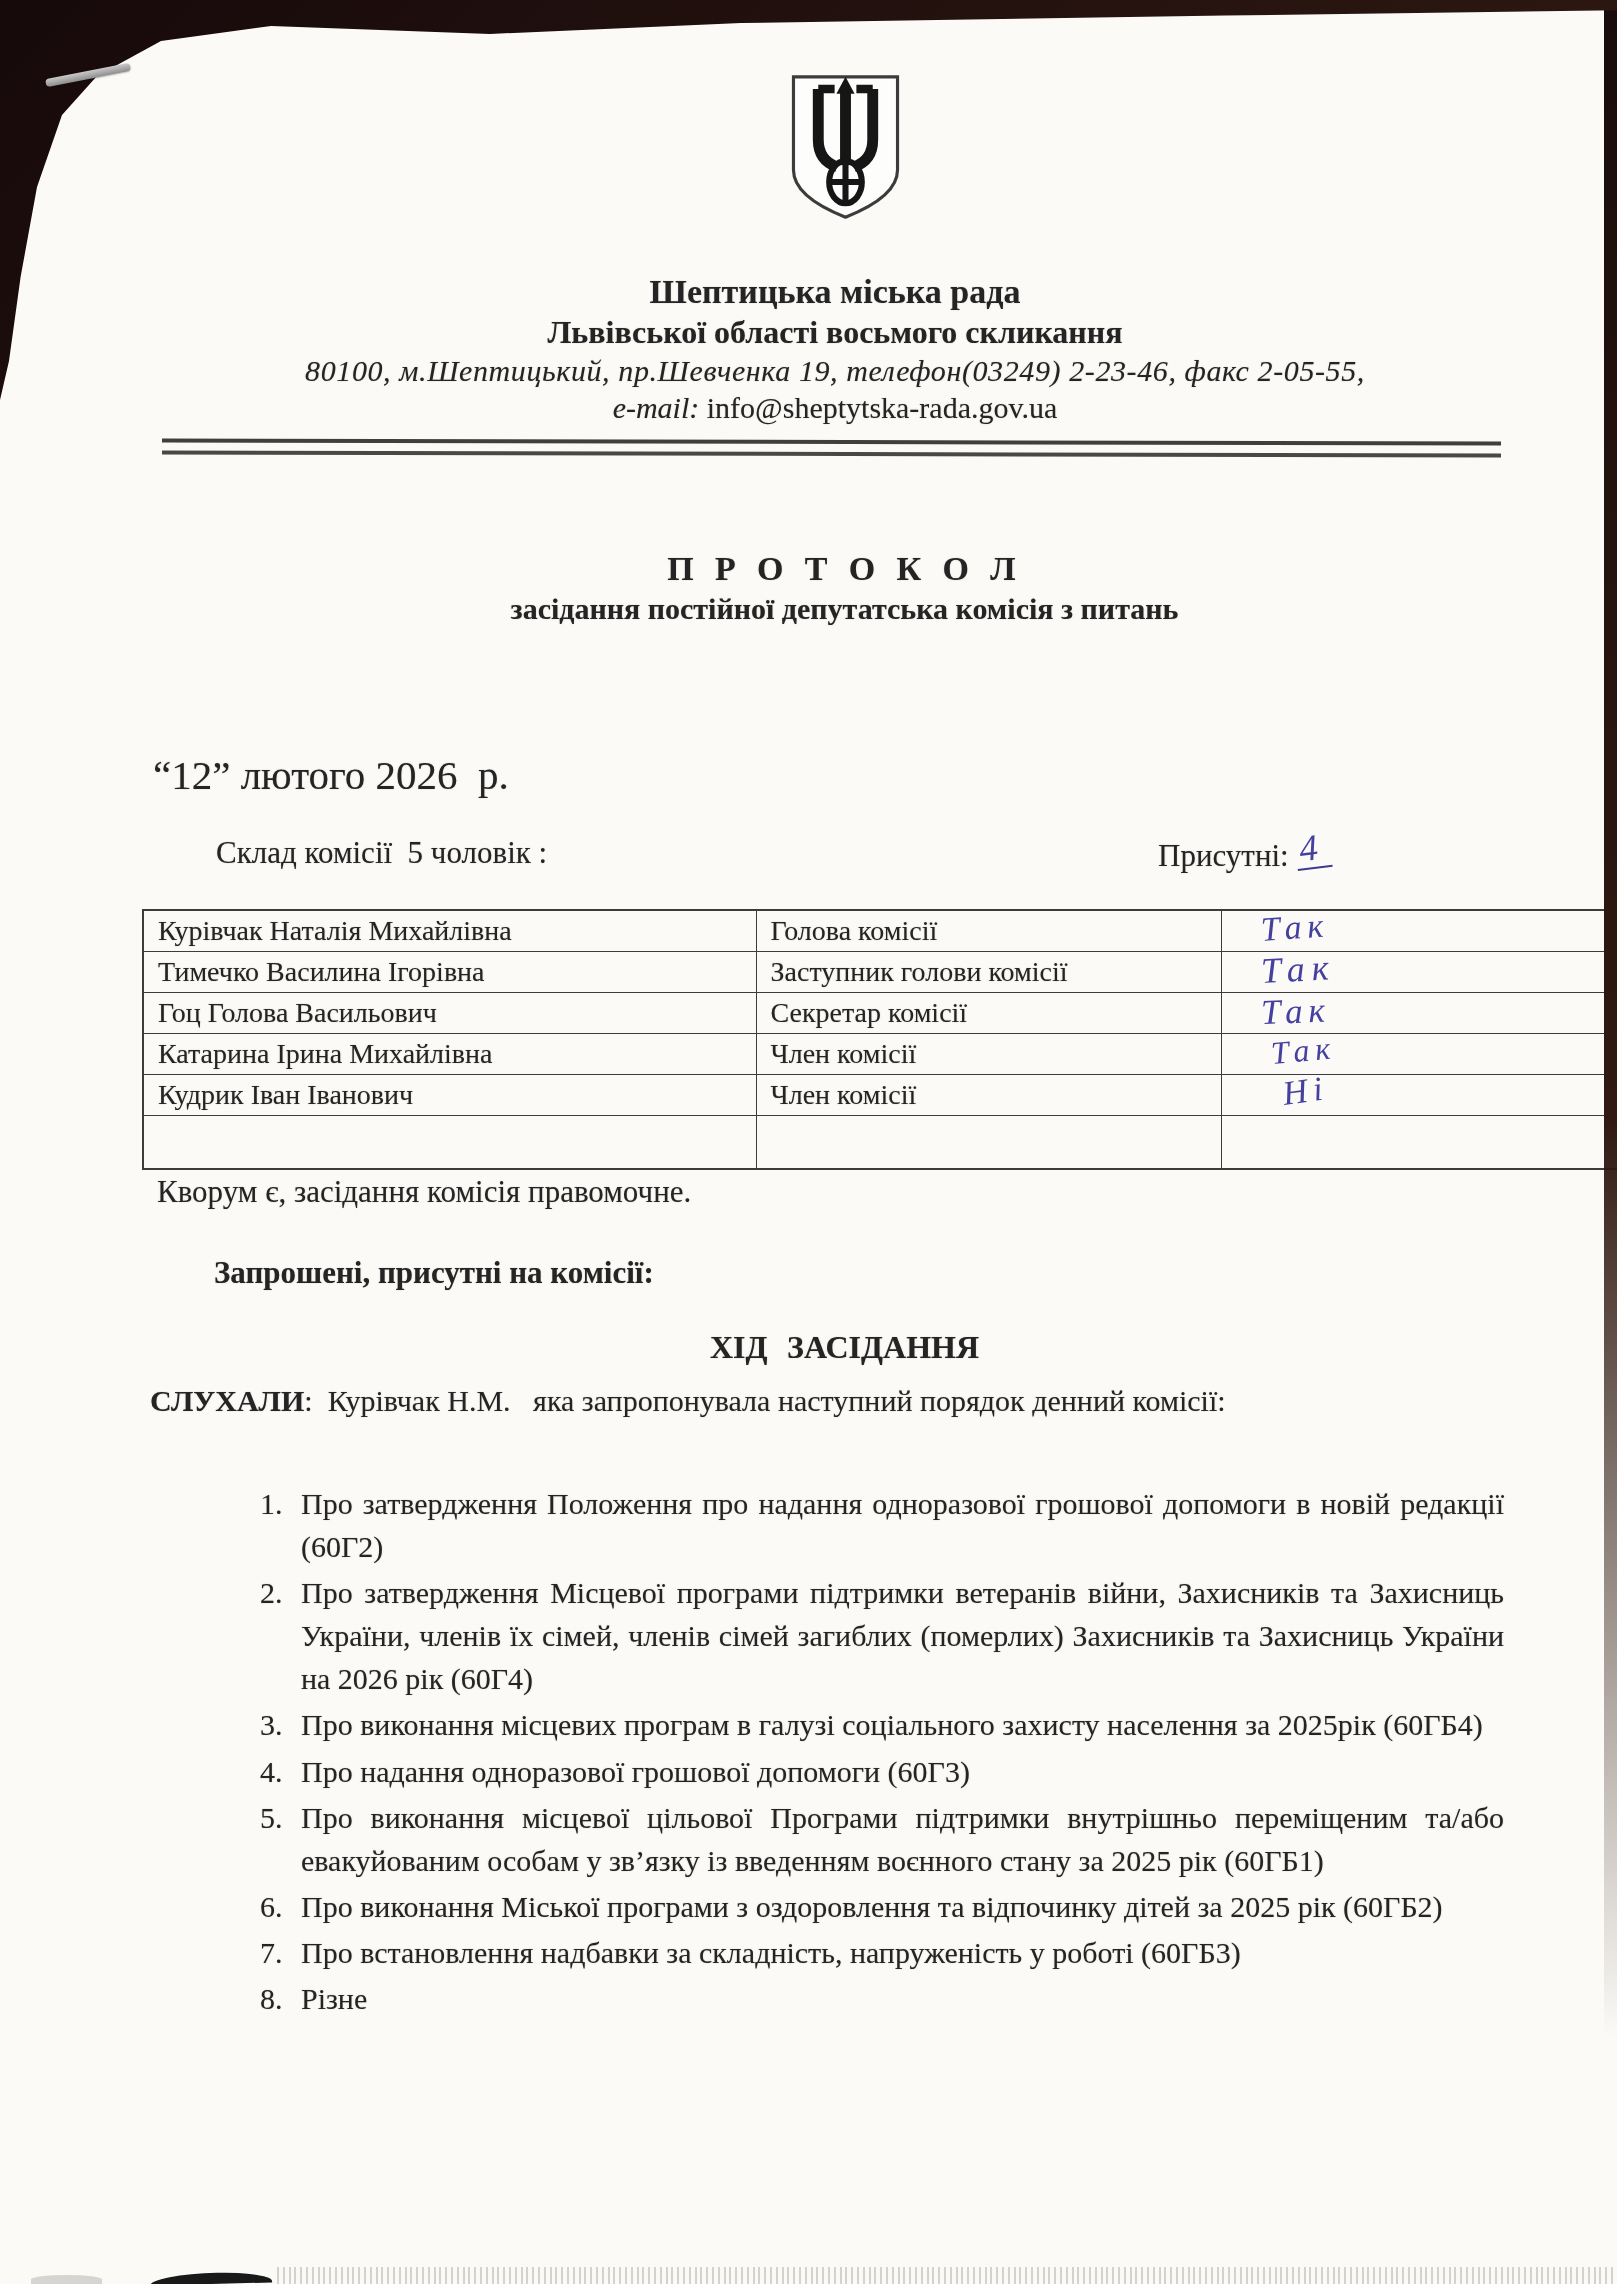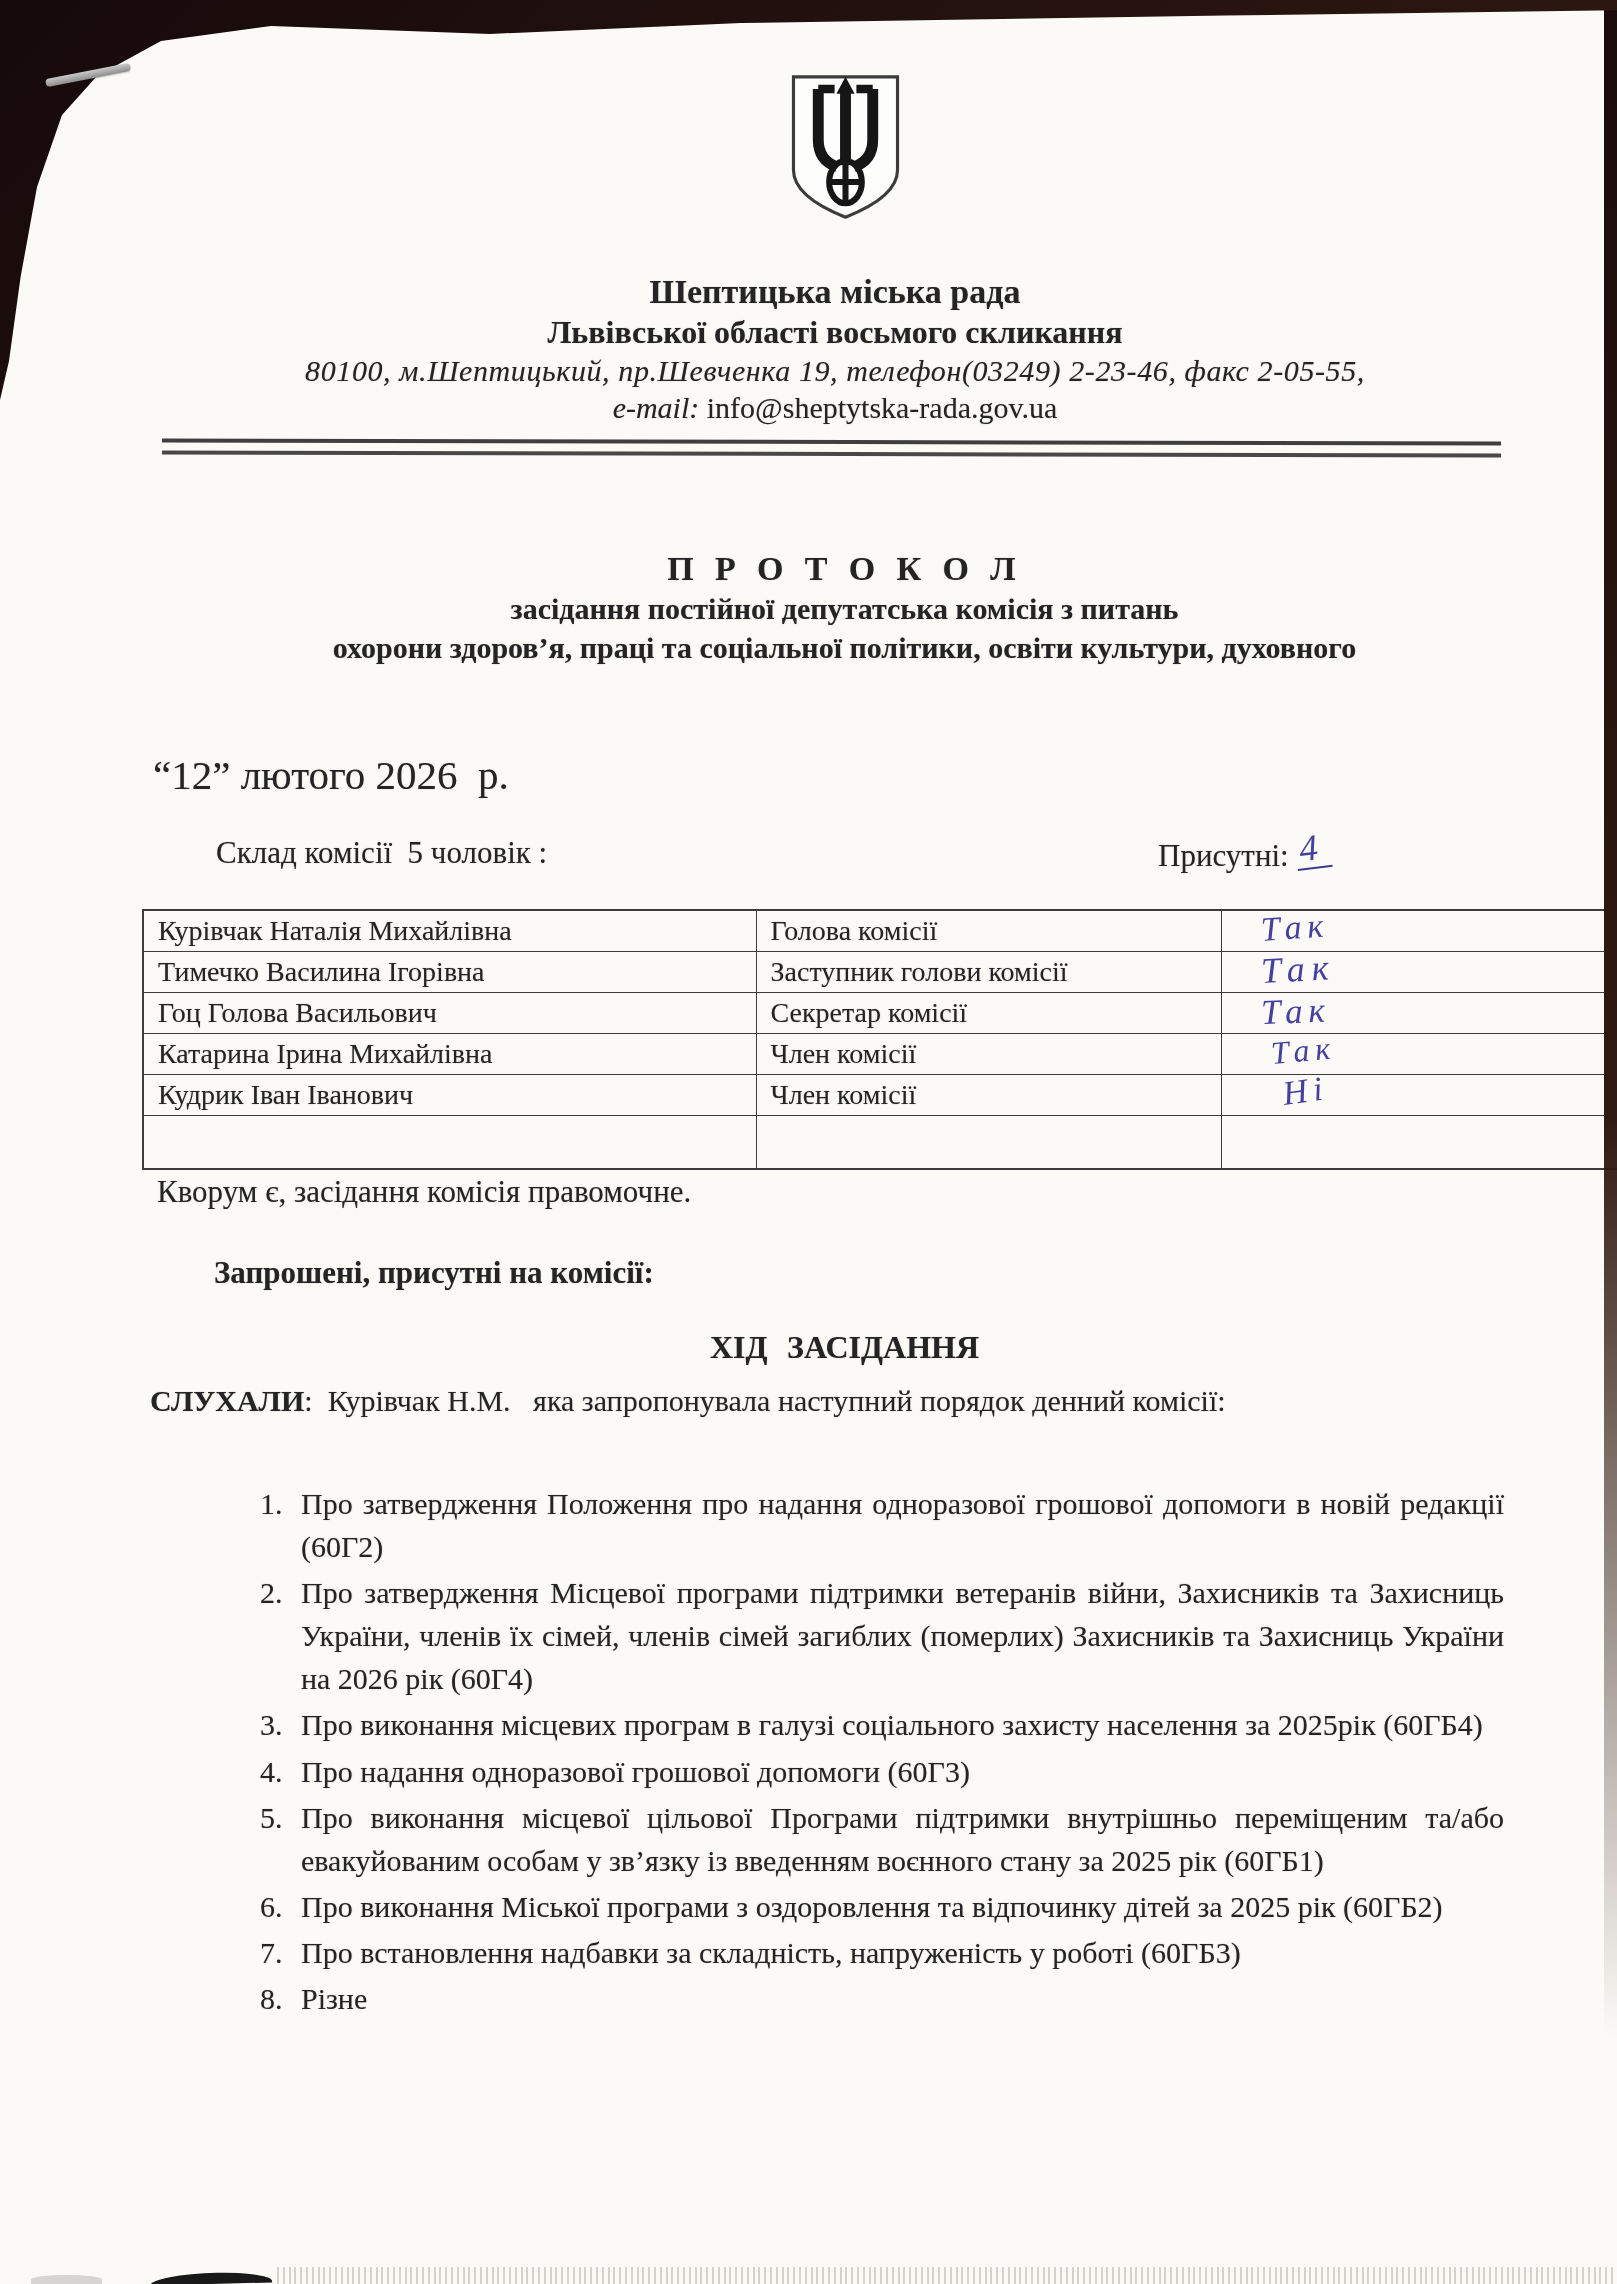--- a/index.html
+++ b/index.html
@@ -140,21 +140,20 @@
   <div class="org-email">
     <span class="lbl">e-mail:</span>
     <span>info@sheptytska-rada.gov.ua</span>
   </div>
 </div>
 <div class="header-rule"></div>
 
 <div class="title-block ink">
   <div class="doc-title">П Р О Т О К О Л</div>
   <div class="doc-sub">засідання постійної депутатська комісія з питань</div>
-  <div class="doc-sub">охорони здоров’я, праці та соціальної політики, освіти культури, духовного</div>
 </div>
 
 <div class="date-line ink">“12” лютого 2026  р.</div>
 <div class="comp-row">
   <span class="comp-label ink">Склад комісії  5 чоловік :</span>
   <span class="present-wrap"><span class="ink">Присутні: </span><span class="hw hw-present">4</span></span>
 </div>
 
 <table class="members-table ink">
   <colgroup>

